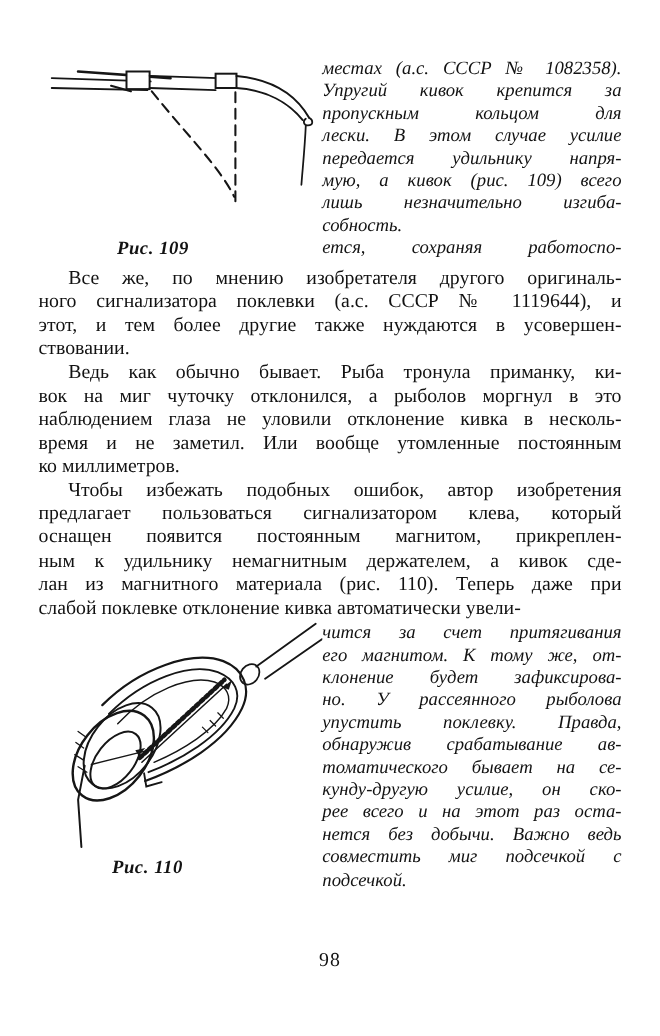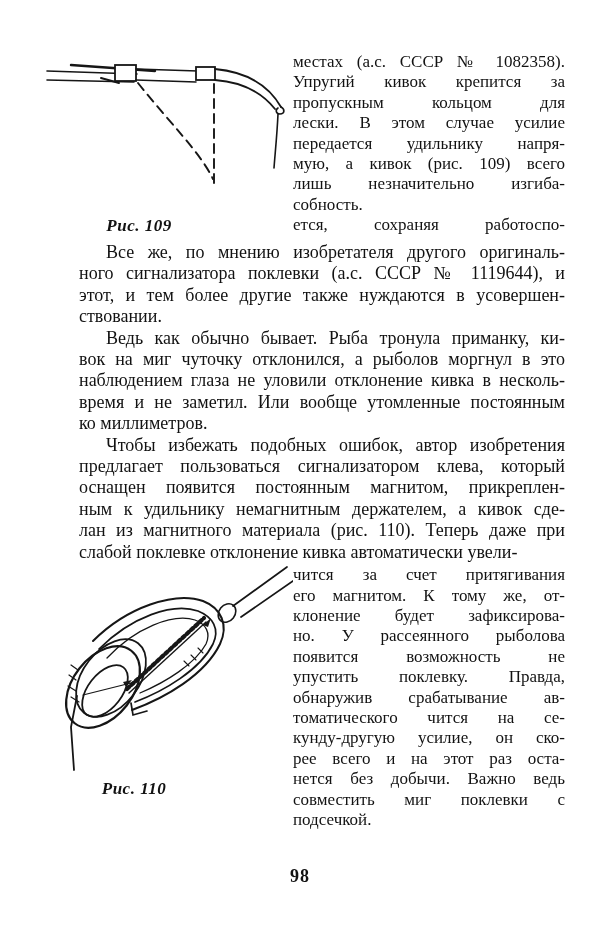--- a/index.html
+++ b/index.html
@@ -12,62 +12,61 @@
   }
   .page{
     box-sizing:border-box;
     width:600px;height:942px;
     padding:52px 35px 0 35px;
     position:relative;
   }
   
   .row{display:flex;}
   .fig-col{width:258px;flex:0 0 258px;}
-  .text-col{flex:1;min-width:0;}
+  .text-col{flex:1;min-width:0;font-style:italic;}
   
   .line{
     text-align:justify;
     text-align-last:justify;
     white-space:nowrap;
   }
   .line.last-line{
     text-align-last:left;
     white-space:normal;
   }
   .col-text .line{
     font-size:17px;
     line-height:20.4px;
     word-spacing:1px;
   }
   .body-text .line{
     font-size:18px;
     line-height:21.4px;
-    margin-left:44px;
   }
   .indent-first .line:first-child{text-indent:27px;}
   
   .figure{display:flex;flex-direction:column;}
   .fig-caption{
     font-weight:bold;
     font-style:italic;
     font-size:17px;
     text-align:center;
     letter-spacing:0.5px;
   }
   .fig109 .fig-caption{margin-top:6px;padding-right:50px;}
   .fig110 .fig-caption{margin-top:2px;padding-right:60px;}
   
   .body-text{margin-top:6px;}
   .row-bottom{margin-top:2px;}
   
   .page-number{
-    margin-top:36px;
+    margin-top:52px;
     text-align:center;
     font-size:18px;
-    font-weight:700;
+    font-weight:400;
     letter-spacing:1px;
   }
 </style>
 </head>
 <body>
 
 <div class="page">
 
   <div class="row row-top">
 
@@ -176,27 +175,26 @@
         </g>
       </svg>
       <div class="fig-caption">Рис. 110</div>
     </div>
 
     <div class="text-col col-text">
         <div class="line">чится за счет притягивания</div>
         <div class="line">его магнитом. К тому же, от-</div>
         <div class="line">клонение будет зафиксирова-</div>
         <div class="line">но. У рассеянного рыболова</div>
-        <div class="line">появится возможность не</div>
         <div class="line">упустить поклевку. Правда,</div>
         <div class="line">обнаружив срабатывание ав-</div>
-        <div class="line">томатического чится на се-</div>
+        <div class="line">томатического бывает на се-</div>
         <div class="line">кунду-другую усилие, он ско-</div>
         <div class="line">рее всего и на этот раз оста-</div>
         <div class="line">нется без добычи. Важно ведь</div>
-        <div class="line">совместить миг поклевки с</div>
+        <div class="line">совместить миг подсечкой с</div>
         <div class="line last-line">подсечкой.</div>
       </div>
   </div>
 
   <div class="page-number">98</div>
 
 </div>
 
 </body></html>

